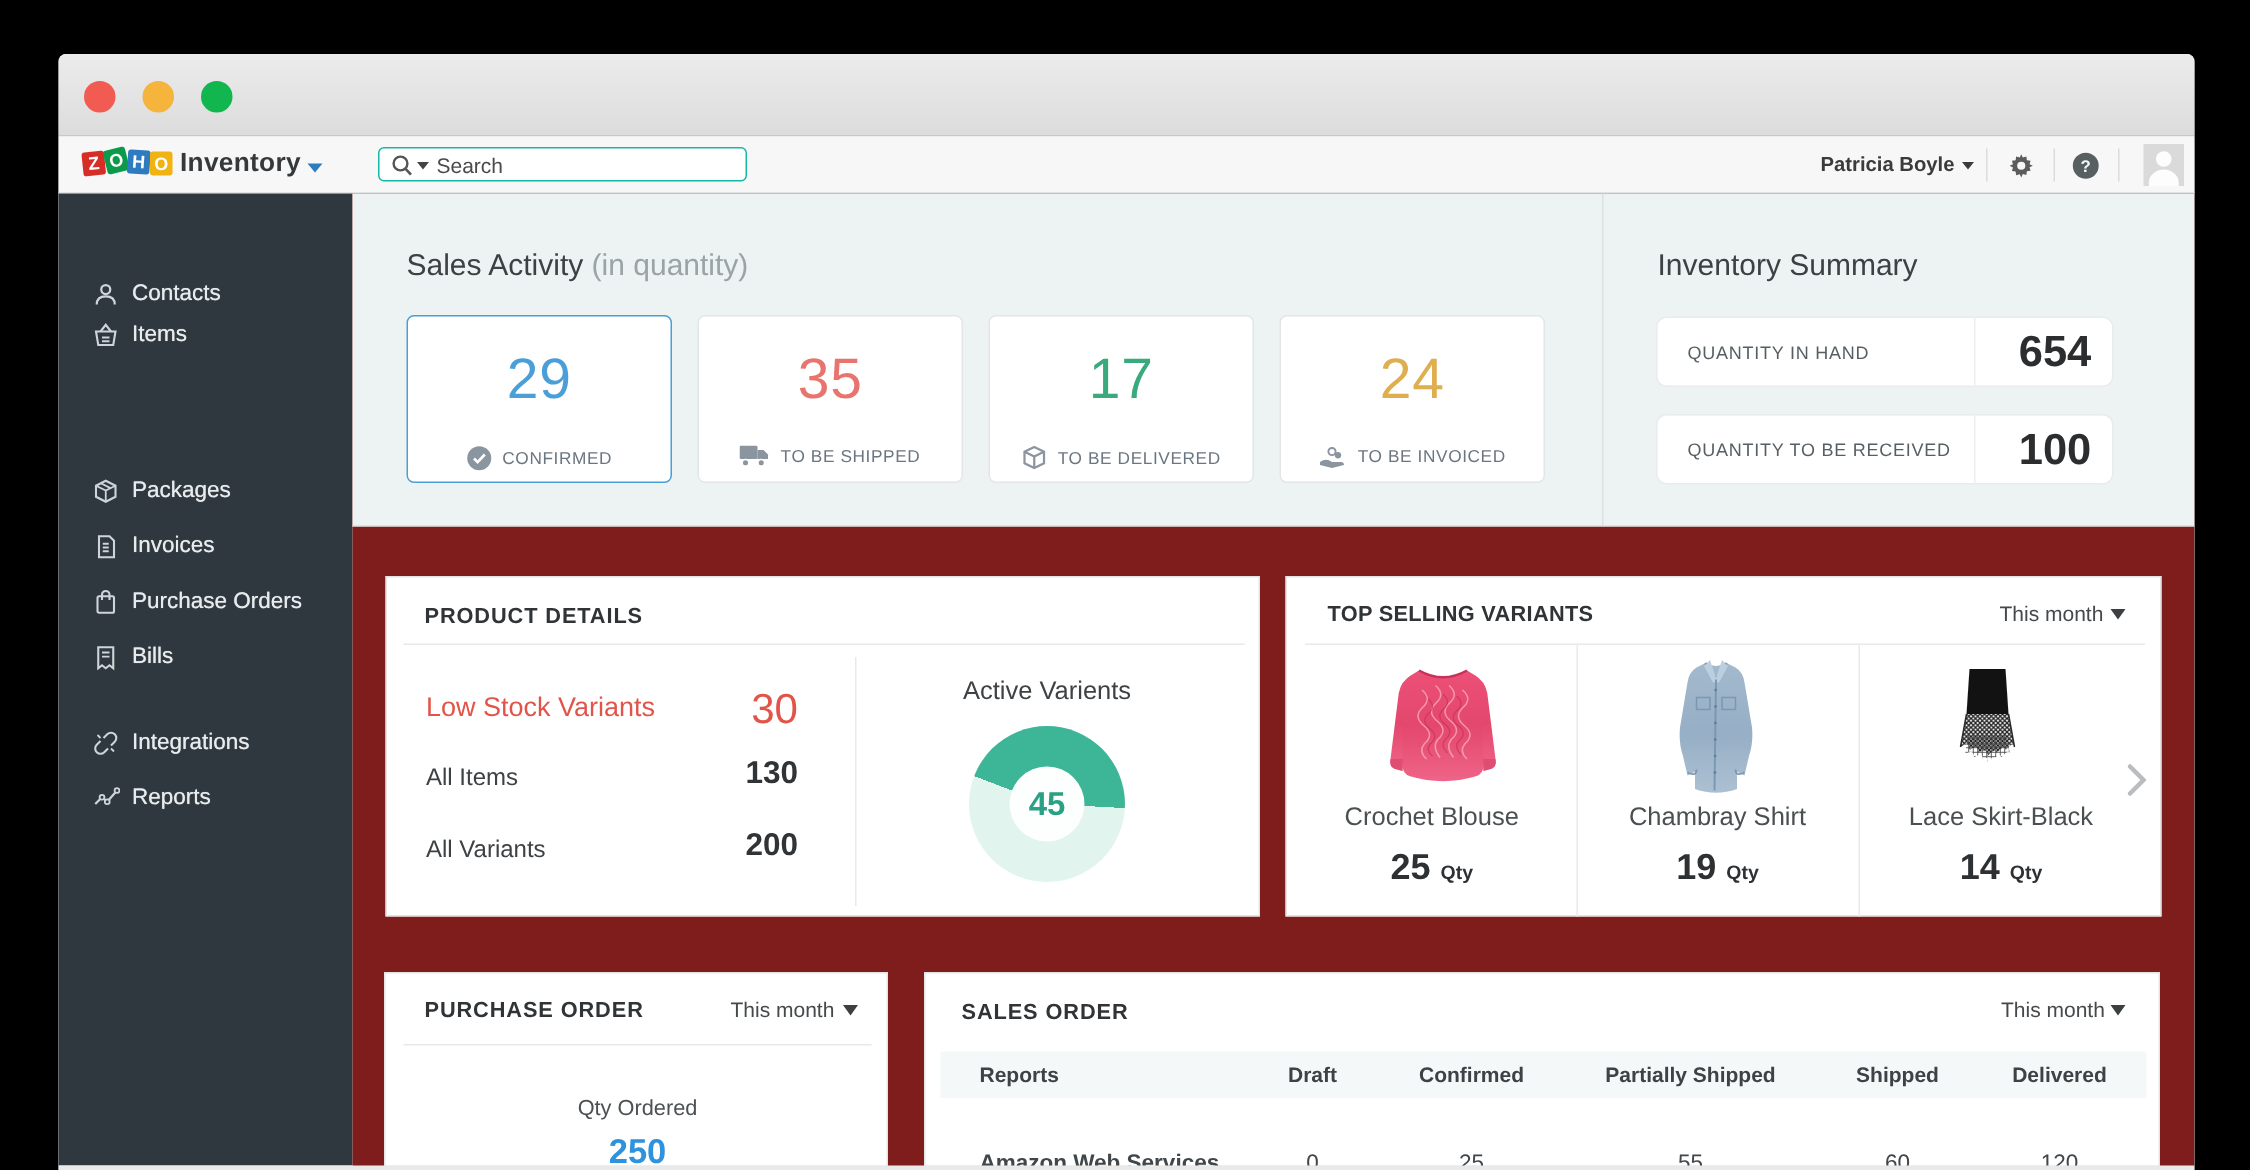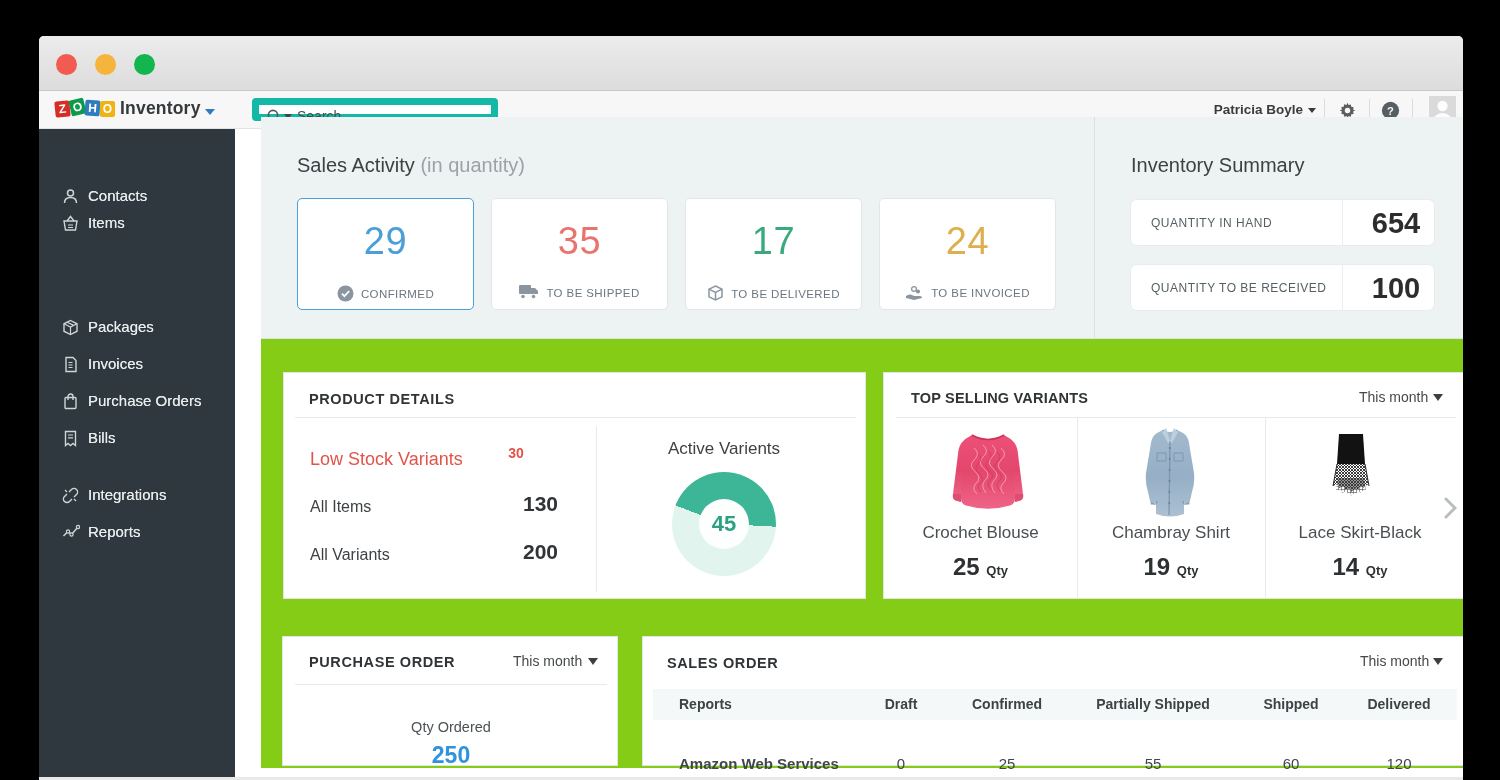--- a/index.html
+++ b/index.html
@@ -15,37 +15,37 @@
 #header { position:absolute; left:0; top:55px; width:1424px; height:38px;
   background:#f7f7f7; border-bottom:1px solid #e2e2e2; }
 .zblock { position:absolute; width:15px; height:16px; border-radius:2px;
   color:#fff; font-weight:bold; font-size:12px; text-align:center; line-height:16px; }
 #brand { position:absolute; left:81px; top:7px; font-size:17.5px; font-weight:bold;
   color:#35393b; letter-spacing:0.2px; }
 #brandcaret { position:absolute; left:166px; top:18px; width:0; height:0;
   border-left:5px solid transparent; border-right:5px solid transparent;
   border-top:6px solid #2d7cbd; }
 #searchbox { position:absolute; left:213px; top:7px; width:246px; height:23px;
-  background:#fff; border:7px solid #14b8a6; border-radius:4px; }
+  background:#fff; border:1px solid #14b8a6; border-radius:4px; }
 #searchtext { position:absolute; left:38px; top:3px; font-size:14px; color:#4a4a4a; }
 #username { position:absolute; right:160px; top:11px; font-size:13.5px; font-weight:bold; color:#3b3b3b; }
 .hsep { position:absolute; top:8px; width:1px; height:22px; background:#dcdcdc; }
 #avatar { position:absolute; right:7px; top:4.5px; width:27px; height:28px; background:#dadada; overflow:hidden; }
 
 #sidebar { position:absolute; left:0; top:93px; width:196px; height:648px;
   background:#2e383e; }
 .sitem { position:absolute; left:0; width:196px; height:37px; color:#e8ecee;
   font-size:15px; }
 .sitem .txt { position:absolute; left:49px; top:9px; text-shadow:0 0 0.5px rgba(232,236,238,0.9); }
 .sitem svg { position:absolute; left:23px; top:10px; }
 .sitem.active { background:#232e34; border-left:3px solid #3398d2; }
 .sitem.active .txt { color:#3398d2; left:46px; }
 .sitem.active svg { left:20px; }
 
-#main { position:absolute; left:196px; top:81px; width:1228px; height:651px; background:#84cc16;margin-left:26px; }
+#main { position:absolute; left:196px; top:93px; width:1228px; height:651px; background:#7f1d1d; }
 #topsec { position:absolute; left:0; top:0; width:1228px; height:222px;
   background:#edf2f2; border-bottom:1px solid #dde3e3; }
 #topdivider { position:absolute; left:833px; top:0; width:1px; height:221px; background:#dbe1e1; }
 .sectitle { font-size:20px; color:#3d4144; }
 #salestitle { position:absolute; left:36px; top:37px; }
 #salestitle .lite { color:#9aa3a6; }
 .scard { position:absolute; top:81px; width:177px; height:112px; background:#fff;
   border:1px solid #e3e6e7; border-radius:5px; text-align:center; }
 .scard.active-card { border:1px solid #4a9fd8; }
 .scard .num { position:absolute; left:0; top:23px; width:100%; font-size:38px; font-weight:400;
@@ -217,21 +217,21 @@
         <div class="idiv"></div>
         <div class="ival">100</div>
       </div>
     </div>
 
     <div class="wcard" id="pdcard" style="left:22px; top:255px; width:583px; height:227px;">
       <div class="ctitle" style="left:25px; top:18px;">PRODUCT DETAILS</div>
       <div class="cdivider" style="left:11px; top:44px; width:561px;"></div>
       <div style="position:absolute; left:312px; top:53px; width:1px; height:166px; background:#e8eaea;"></div>
       <div class="pdrow" style="position:absolute; left:26px; top:76px; font-size:18px; color:#e25449;">Low Stock Variants</div>
-      <div class="pdval" style="position:absolute; left:190px; top:72px; width:84px; text-align:center; font-size:14px; font-weight:bold; color:#e25449;">30</div>
+      <div class="pdval" style="position:absolute; left:190px; top:72px; width:84px; text-align:right; font-size:28px; font-weight:normal; color:#e25449;">30</div>
       <div class="pdrow" style="position:absolute; left:26px; top:125px; font-size:16px; color:#3e4245;">All Items</div>
       <div class="pdval" style="position:absolute; left:190px; top:119px; width:84px; text-align:right; font-size:21px; font-weight:bold; color:#303436;">130</div>
       <div class="pdrow" style="position:absolute; left:26px; top:173px; font-size:16px; color:#3e4245;">All Variants</div>
       <div class="pdval" style="position:absolute; left:190px; top:167px; width:84px; text-align:right; font-size:21px; font-weight:bold; color:#303436;">200</div>
       <div style="position:absolute; left:380px; top:66px; width:120px; text-align:center; font-size:17px; color:#3e4245;">Active Varients</div>
       <div id="donut" style="position:absolute; left:388px; top:99px; width:104px; height:104px; border-radius:50%;
         background:conic-gradient(from -69deg, #3db597 0deg 162deg, #e2f4ee 162deg 360deg); overflow:hidden;"></div>
       <div style="position:absolute; left:415px; top:126px; width:50px; height:50px; border-radius:50%; background:#fdfefe;
         text-align:center; line-height:50px; font-size:22px; font-weight:bold; color:#2ba183;">45</div>
     </div>

